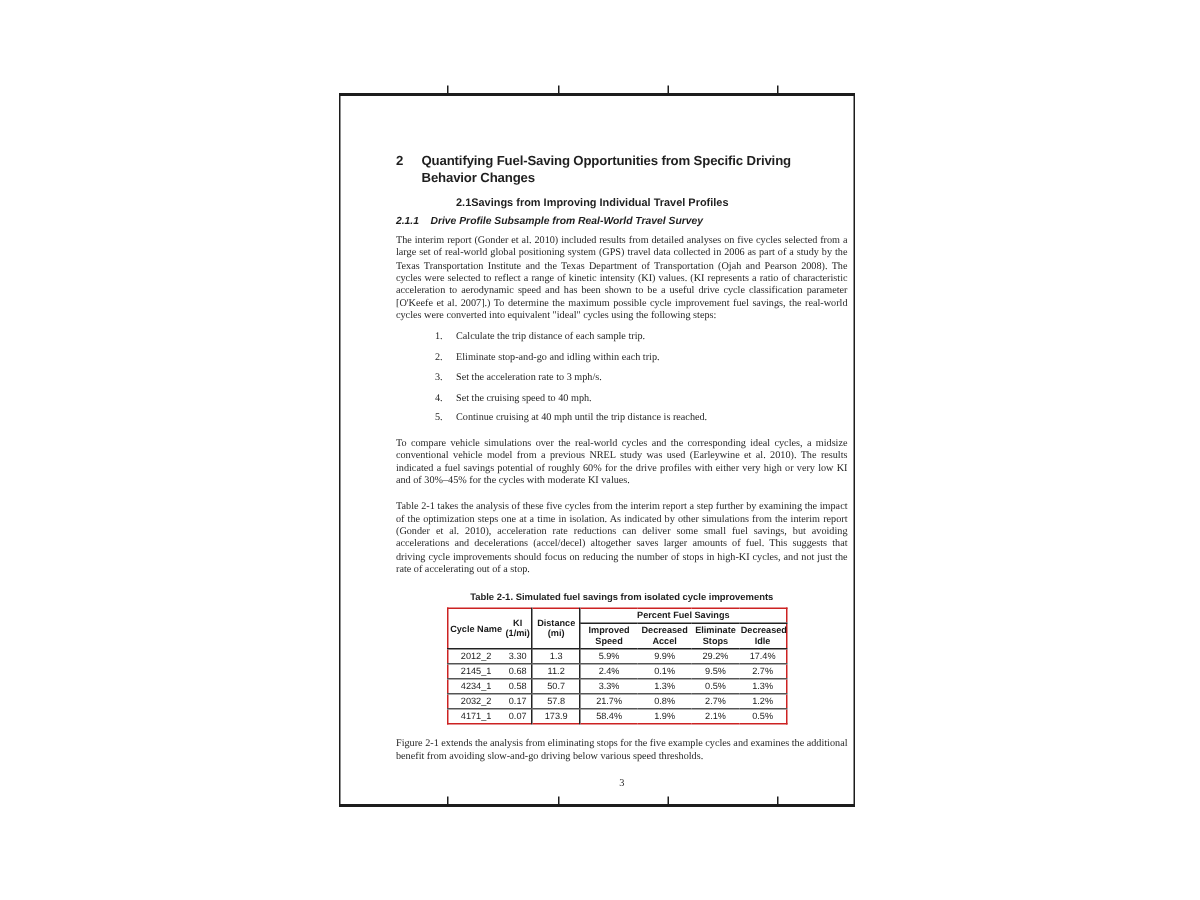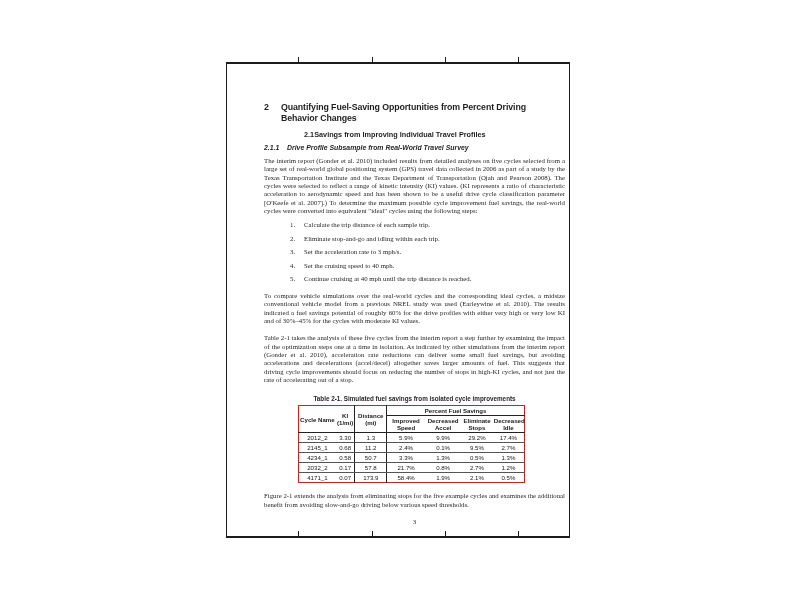--- a/index.html
+++ b/index.html
@@ -86,21 +86,21 @@
   <span class="tick top" style="left:291px"></span>
   <span class="tick bottom" style="left:71px"></span>
   <span class="tick bottom" style="left:145px"></span>
   <span class="tick bottom" style="left:218px"></span>
   <span class="tick bottom" style="left:291px"></span>
 
   <div class="content">
 
     <h1>
       <span class="hnum">2</span>
-      <span>Quantifying Fuel-Saving Opportunities from Percent Driving Behavior Changes</span>
+      <span>Quantifying Fuel-Saving Opportunities from Specific Driving Behavior Changes</span>
     </h1>
 
     <h2>
       <span class="hnum">2.1</span>
       <span>Savings from Improving Individual Travel Profiles</span>
     </h2>
 
     <h3>
       <span class="hnum">2.1.1</span>
       <span>Drive Profile Subsample from Real-World Travel Survey</span>

